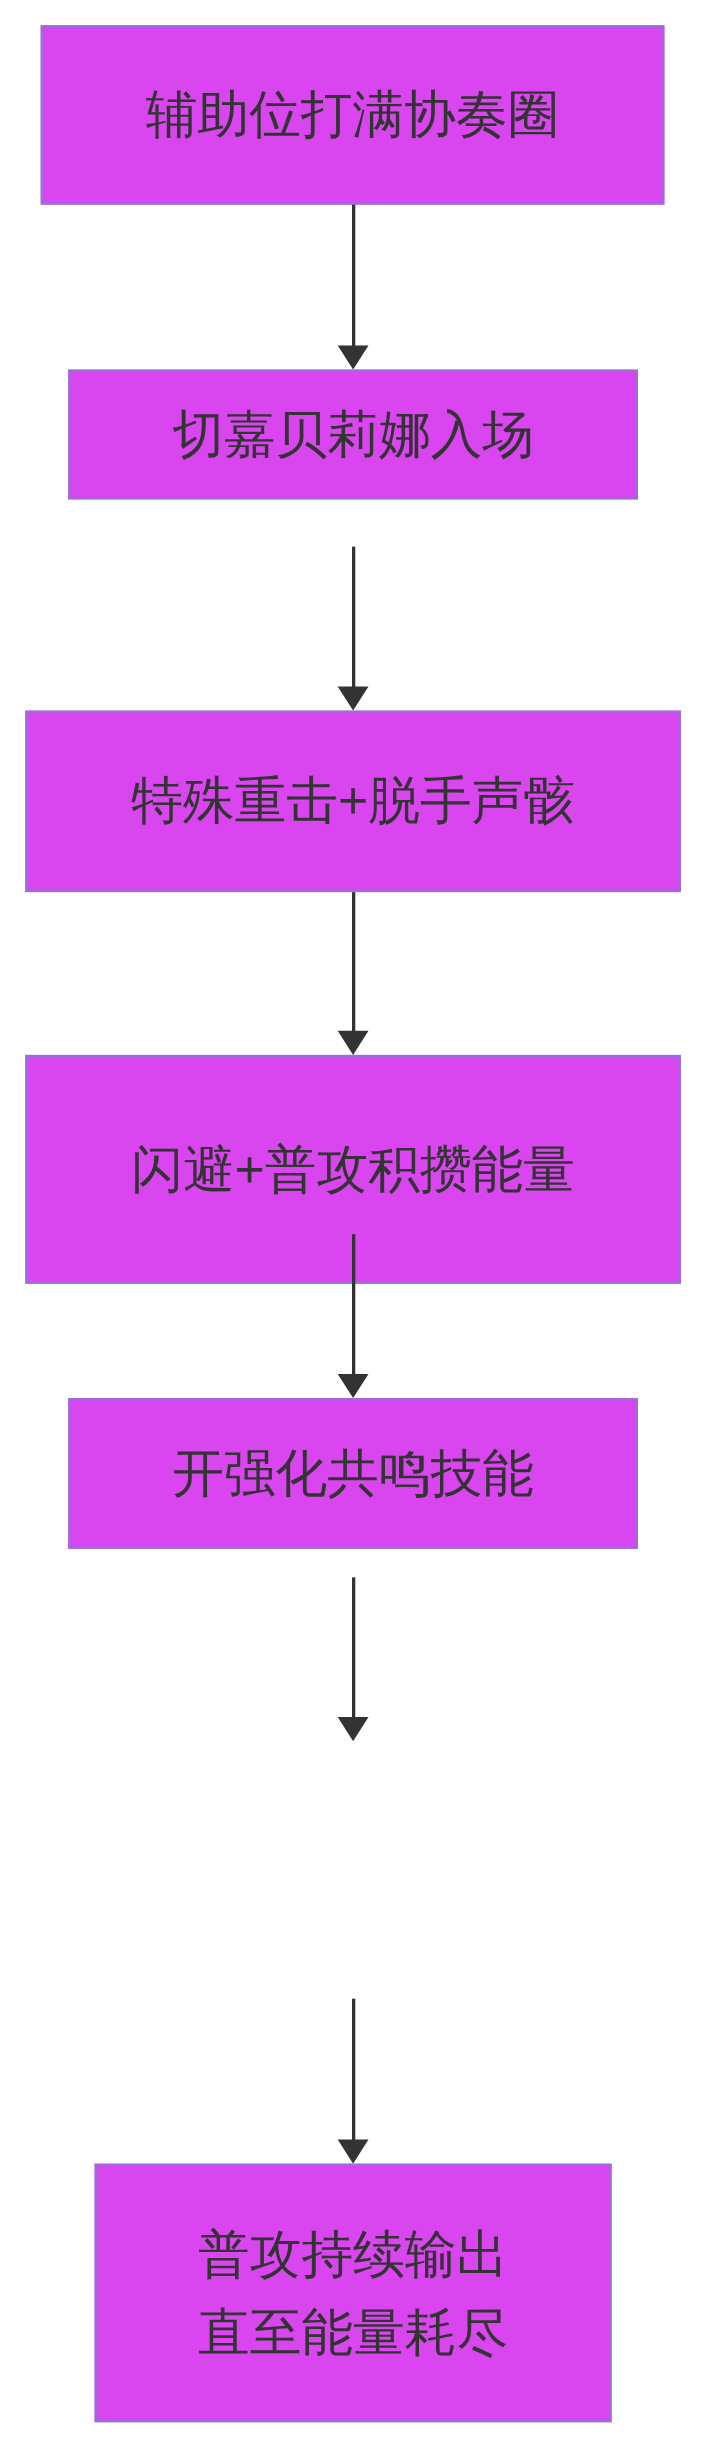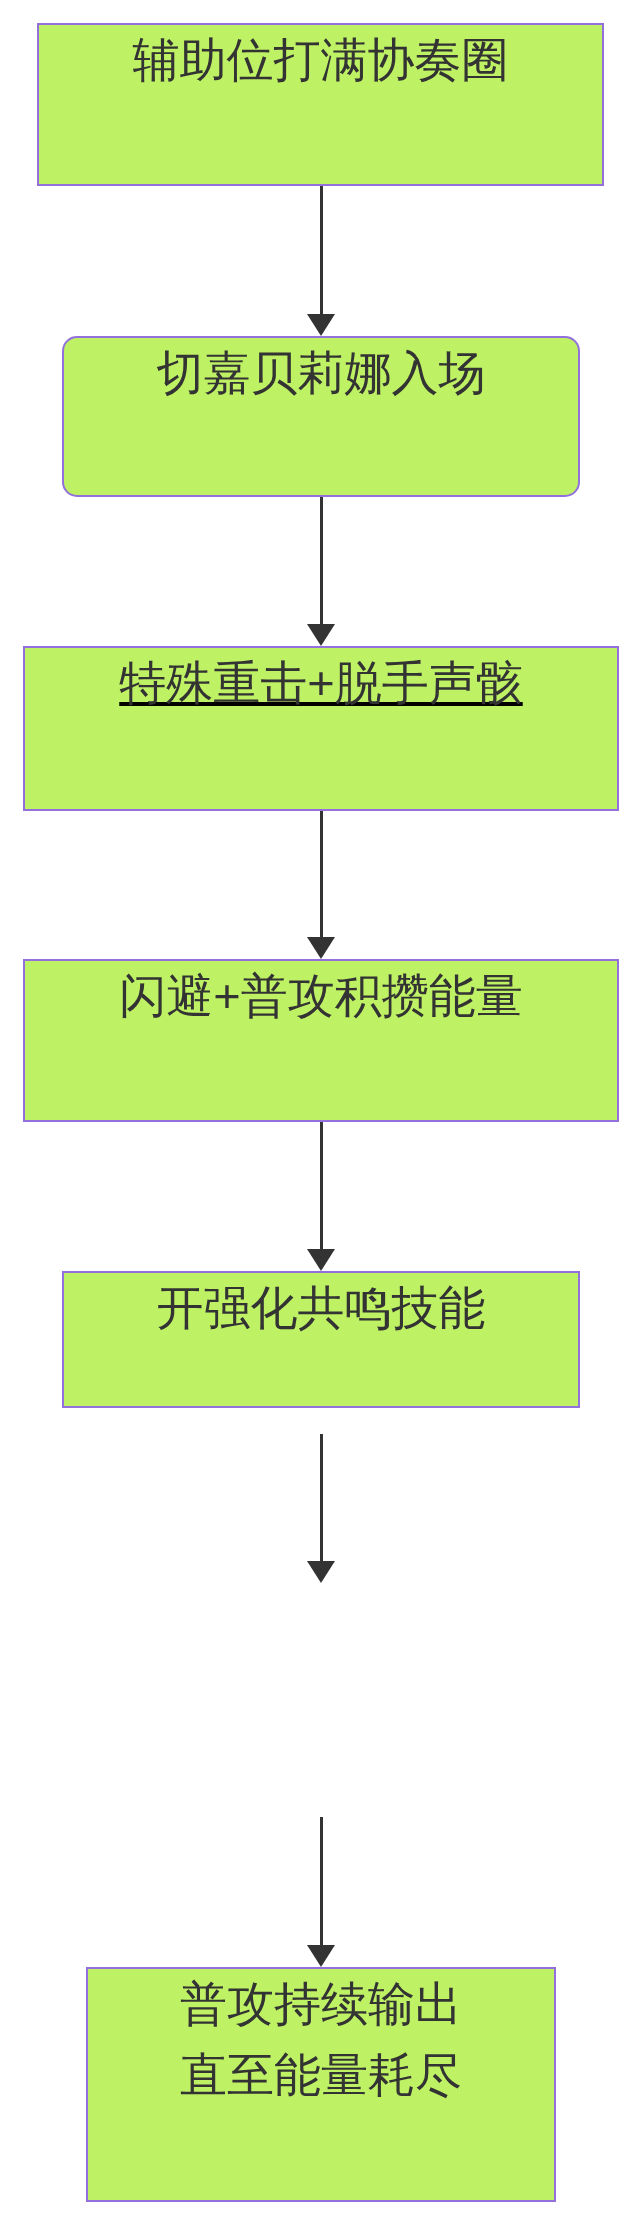--- a/index.html
+++ b/index.html
@@ -7,38 +7,39 @@
     position: relative;
     width: 641px;
     height: 2225px;
     background: #ffffff;
     font-family: "Liberation Sans", sans-serif;
     overflow: hidden;
   }
   .node {
     position: absolute;
     box-sizing: border-box;
-    background: #bef264;
+    background: #d946ef;
     border: 2.5px solid #9370DB;
     display: flex;
+    align-items: center;
     justify-content: center;
     text-align: center;
   }
   .node .label {
     color: #333333;
     font-size: 47px;
     line-height: 1.5;
     white-space: pre-line;
     letter-spacing: 0;
   }
   
   .n1 { left: 37px;  top: 23px;   width: 567px; height: 163px; }
-  .n2 { left: 62px;  top: 336px;  width: 518px; height: 161px; border-radius: 15px; }
-  .n3 { left: 23px;  top: 646px;  width: 596px; height: 165px; text-decoration: underline; }
-  .n4 { left: 23px;  top: 959px;  width: 596px; height: 163px; }
+  .n2 { left: 62px;  top: 336px;  width: 518px; height: 118px; }
+  .n3 { left: 23px;  top: 646px;  width: 596px; height: 165px; }
+  .n4 { left: 23px;  top: 959px;  width: 596px; height: 208px; }
   .n5 { left: 62px;  top: 1271px; width: 518px; height: 137px; }
   .n6 { left: 62px;  top: 1583px; width: 518px; height: 234px; }
   .n7 { left: 86px;  top: 1967px; width: 470px; height: 235px; }
   
   .edge { position: absolute; left: 307px; width: 28px; }
   .e1 { top: 186px;  height: 150px; }
   .e2 { top: 497px;  height: 149px; }
   .e3 { top: 811px;  height: 148px; }
   .e4 { top: 1122px; height: 149px; }
   .e5 { top: 1434px; height: 149px; }

